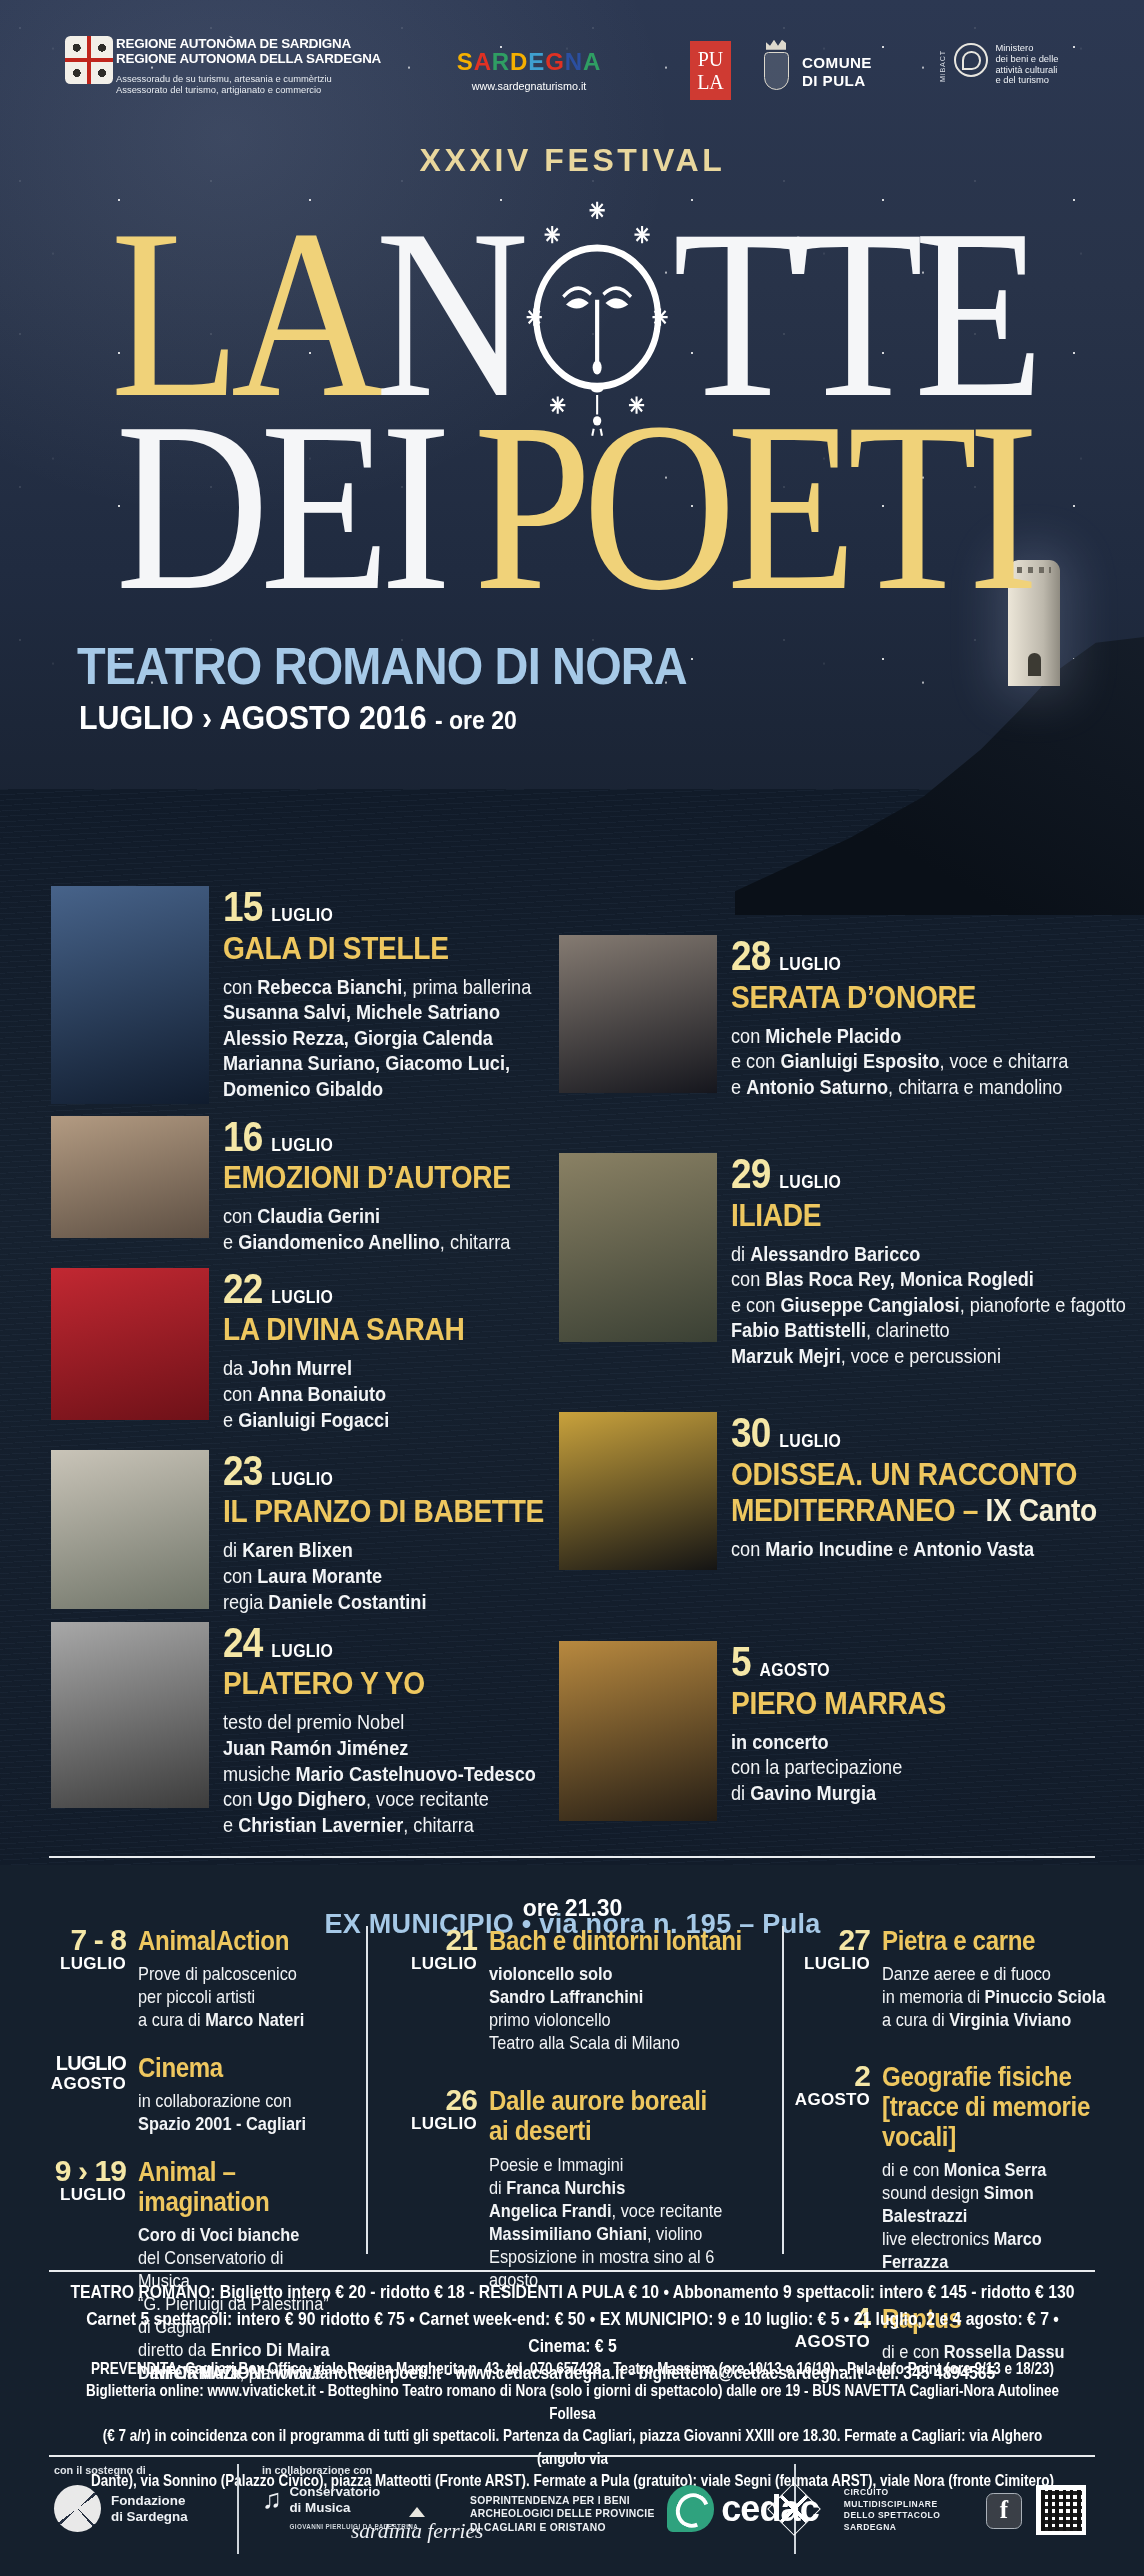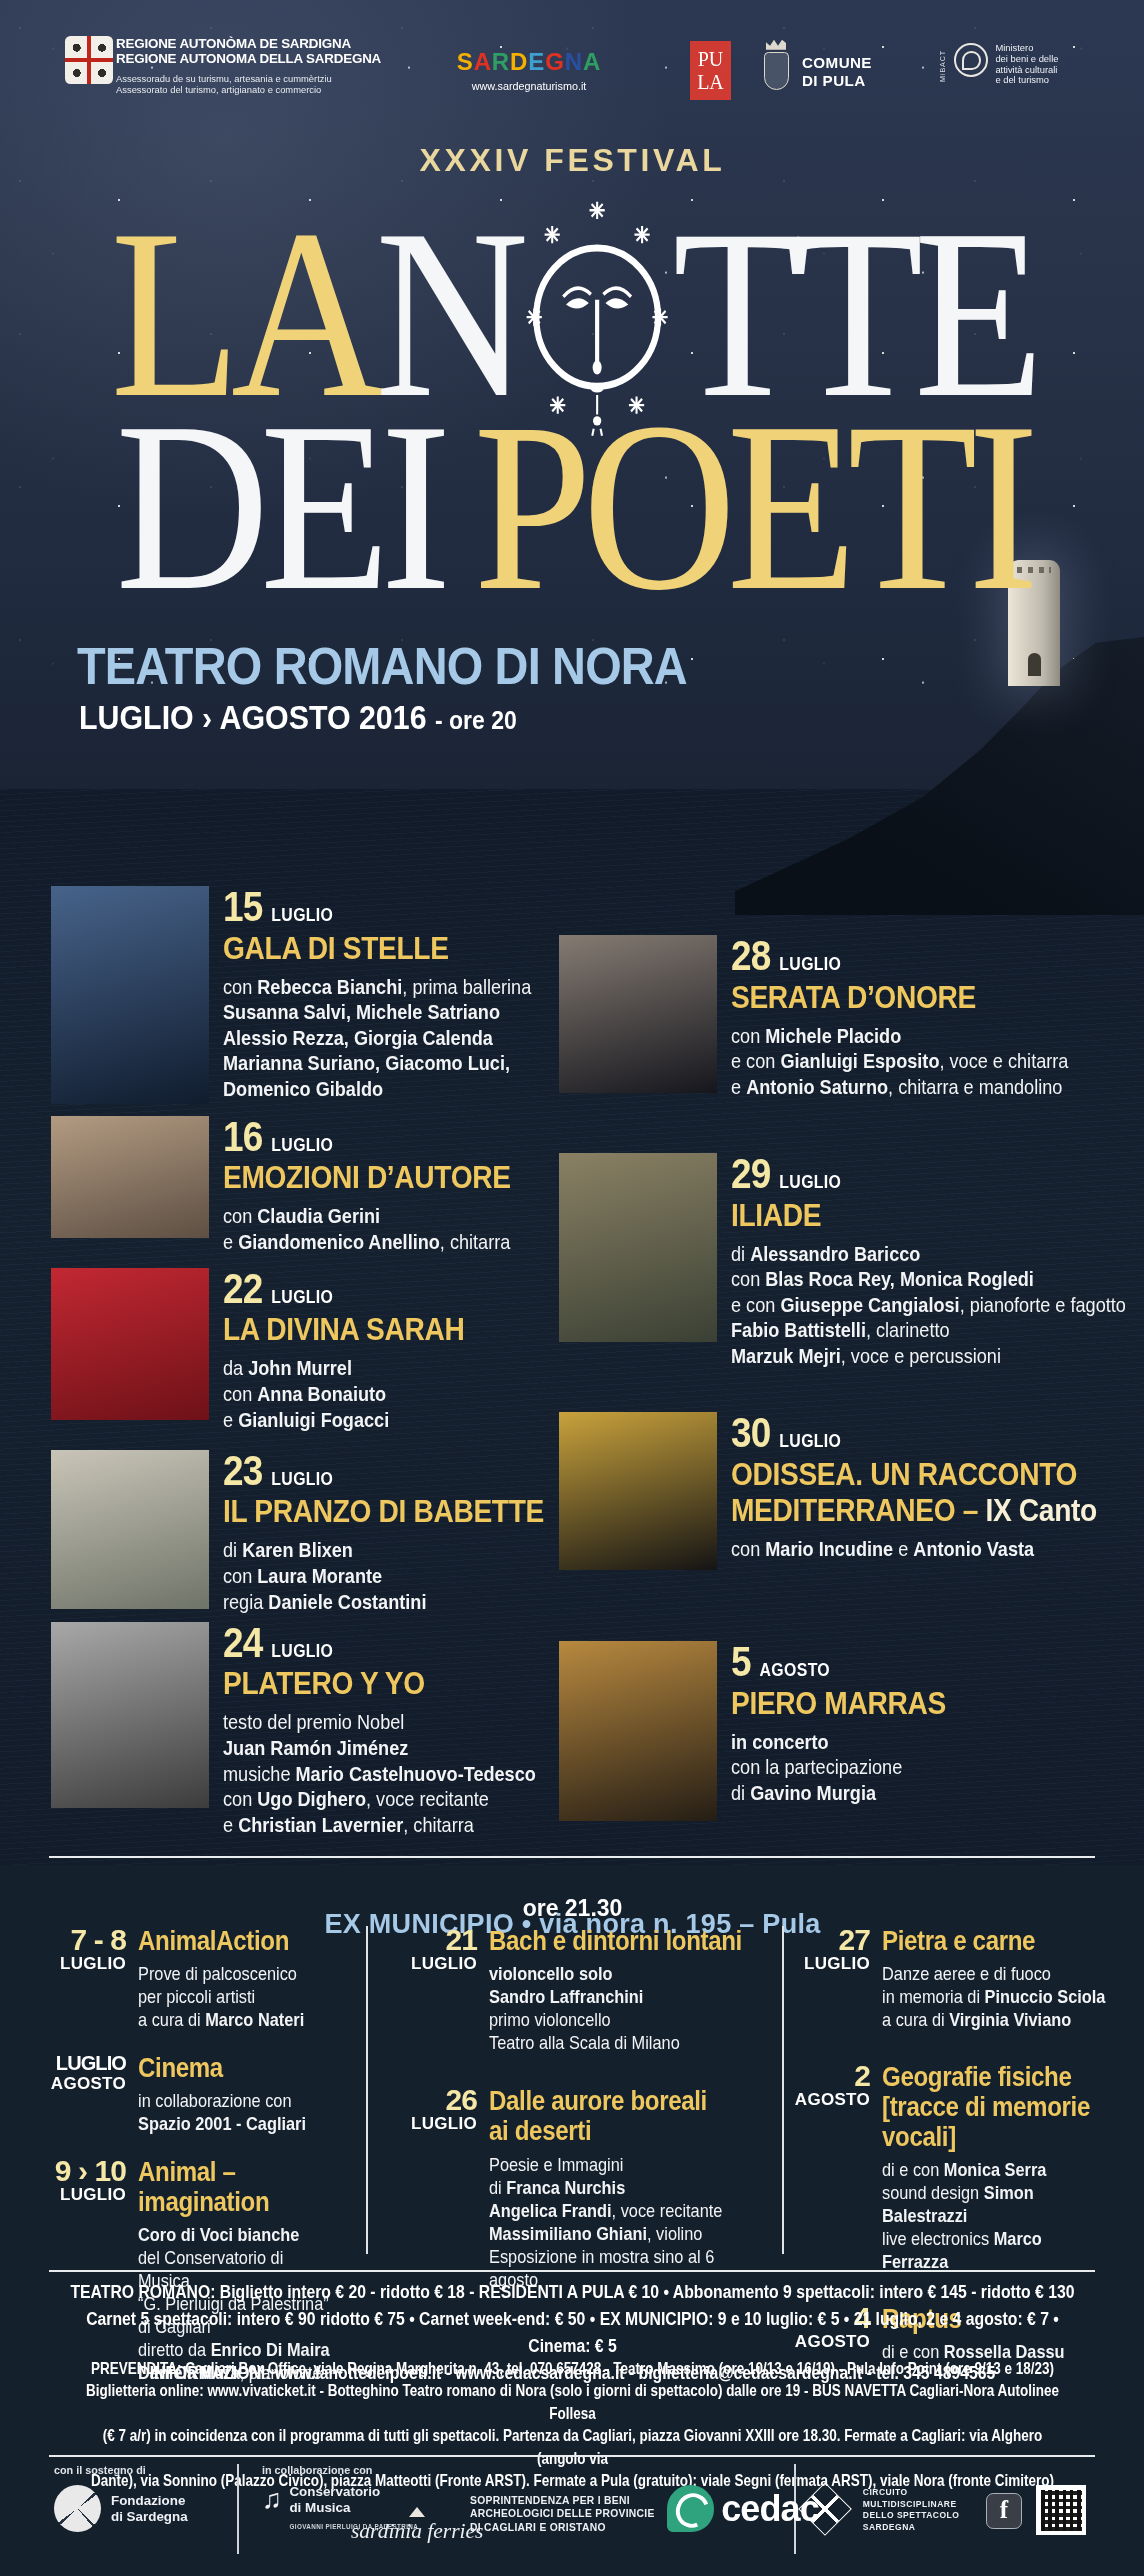--- a/index.html
+++ b/index.html
@@ -157,21 +157,21 @@
   .ferr{position:absolute;left:351px;top:2507px;font-family:"Liberation Serif",serif;
     font-style:italic;font-size:21.5px;color:#eef1f5;}
   .ferr:before{content:"";display:block;margin:0 auto 1.8px;width:0;height:0;
     border-left:8px solid transparent;border-right:8px solid transparent;border-bottom:10.8px solid #e9e7df;}
   .sopr{position:absolute;left:470px;top:2494px;font-size:10.3px;font-weight:bold;line-height:13.4px;letter-spacing:0.3px;color:#eef1f5;}
   .cedac{position:absolute;left:667px;top:2485px;display:flex;align-items:center;gap:7.2px;}
   .cedac-icon{width:47px;height:47px;background:#2fa27e;border-radius:50% 50% 48% 12%;position:relative;flex:0 0 auto;}
   .cedac-icon:before{content:"";position:absolute;left:9px;top:8px;width:25px;height:27px;
     border:4.5px solid #fff;border-radius:50%;border-right-color:transparent;transform:rotate(24deg);}
   .cedac-word{font-size:36px;font-weight:bold;color:#fff;letter-spacing:-0.9px;}
-  .circ{position:absolute;left:801px;top:2485px;display:flex;gap:13px;}
+  .circ{position:absolute;left:770px;top:2485px;display:flex;gap:25px;}
   .circ-icon{width:36px;height:36px;border:1.8px solid #fff;transform:rotate(45deg);margin:5.4px;flex:0 0 auto;
     background:linear-gradient(0deg,transparent 46%,#fff 46% 54%,transparent 54%),
                linear-gradient(90deg,transparent 46%,#fff 46% 54%,transparent 54%);}
   .circ-txt{font-size:8.5px;font-weight:bold;letter-spacing:0.5px;line-height:11.7px;color:#eef1f5;margin-top:1.8px;}
   .fb{position:absolute;left:986px;top:2493px;width:36px;height:36px;background:#3a3f47;
     border:1.8px solid #aab1b9;border-radius:7.2px;text-align:center;box-sizing:border-box;
     font-family:"Liberation Serif",serif;font-weight:bold;font-size:25px;line-height:32px;color:#fff;}
   .qr{position:absolute;left:1036px;top:2485px;width:50px;height:50px;background:#fff;padding:4.5px;box-sizing:border-box;}
   .qr-in{width:100%;height:100%;
     background:repeating-linear-gradient(0deg,rgba(17,17,17,.95) 0 3.6px,transparent 3.6px 7.2px),
@@ -473,21 +473,21 @@
         <div class="xbody">
           <div class="xtitle">
             <div>Cinema</div>
           </div>
           <div class="rline"><span>in collaborazione con</span></div>
           <div class="rline"><span class="b">Spazio 2001 - Cagliari</span></div>
         </div>
       </div>
       <div class="xitem">
         <div class="xdate">
-          <div class="xnum">9 › 10</div>
+          <div class="xnum">9 › 19</div>
           <div class="xmonth">LUGLIO</div>
         </div>
         <div class="xbody">
           <div class="xtitle">
             <div>Animal – imagination</div>
           </div>
           <div class="rline"><span class="b">Coro di Voci bianche</span></div>
           <div class="rline"><span>del Conservatorio di Musica</span></div>
           <div class="rline"><span>“G. Pierluigi da Palestrina” di Cagliari</span></div>
           <div class="rline"><span>diretto da </span><span class="b">Enrico Di Maira</span></div>

